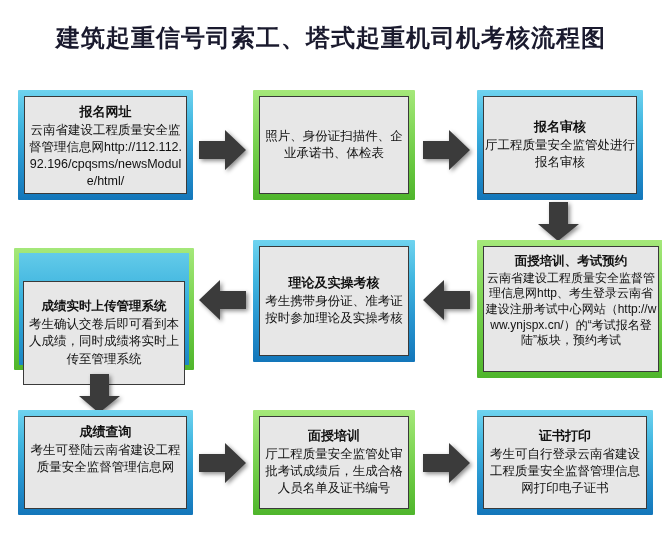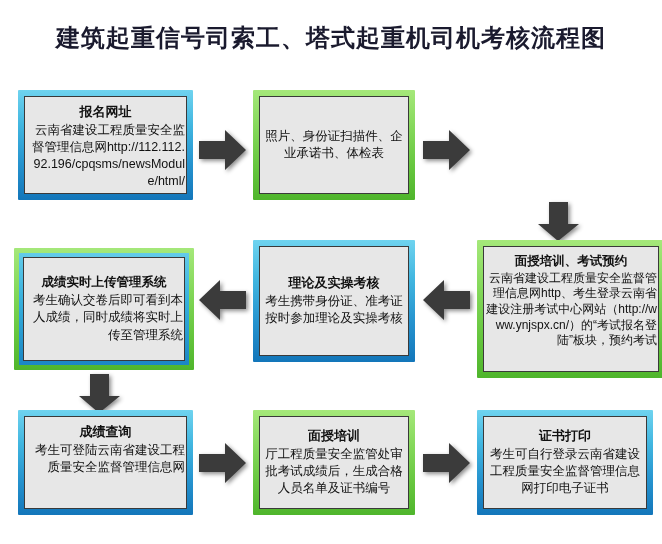--- a/index.html
+++ b/index.html
@@ -46,39 +46,40 @@
   .frame-green { background: linear-gradient(180deg,#a5e87a 0%, #84d85a 35%, #66c63e 70%, #4fb52c 100%); }
   .node.dual { padding: 5px; }
   .node.dual > .ringwrap {
     width: 100%; height: 100%;
     padding: 4px;
     background: linear-gradient(180deg,#63cbe9 0%, #35aedc 45%, #1b86c4 100%);
   }
   .node.dual > .ringwrap > .inner {
     background: #e7e7e7;
     border: 1px solid #3a3a3a;
+    margin-top: 24px;
   }
 
   .node h3 {
     font-size: 13px;
     font-weight: bold;
     color: #111111;
     text-align: center;
     line-height: 1.35;
     margin-bottom: 1px;
     white-space: nowrap;
   }
   .node p {
     font-size: 12.5px;
     color: #111111;
     line-height: 1.38;
     word-break: break-all;
   }
   .node p.center { text-align: center; word-break: normal; }
-  .node p.left   { text-align: right; }
+  .node p.left   { text-align: center; }
 
   
   .arrow {
     position: absolute;
     filter: drop-shadow(2px 2px 2px rgba(0,0,0,0.45));
   }
   .arrow .shape { display: block; }
 </style>
 </head>
 <body>
@@ -105,20 +106,26 @@
       <p class="center">照片、身份证扫描件、企业承诺书、体检表</p>
     </div>
   </div>
 
   <div class="arrow" style="left:423px; top:128px; width:48px; height:44px;">
     <svg class="shape" width="48" height="44" viewBox="0 0 48 44">
       <polygon points="0,13 26,13 26,2 47,22 26,42 26,31 0,31" fill="#3b3b3b"></polygon>
     </svg>
   </div>
 
+  <div class="node frame-blue" style="left:477px; top:90px; width:166px; height:110px;">
+    <div class="inner">
+      <h3>报名审核</h3>
+      <p class="center">厅工程质量安全监管处进行报名审核</p>
+    </div>
+  </div>
 
   <div class="arrow" style="left:537px; top:202px; width:44px; height:40px;">
     <svg class="shape" width="44" height="40" viewBox="0 0 44 40">
       <polygon points="12,0 31,0 31,22 42,22 21,39 1,22 12,22" fill="#3b3b3b"></polygon>
     </svg>
   </div>
 
   <div class="node dual frame-green" style="left:14px; top:248px; width:180px; height:122px;">
     <div class="ringwrap">
       <div class="inner">

